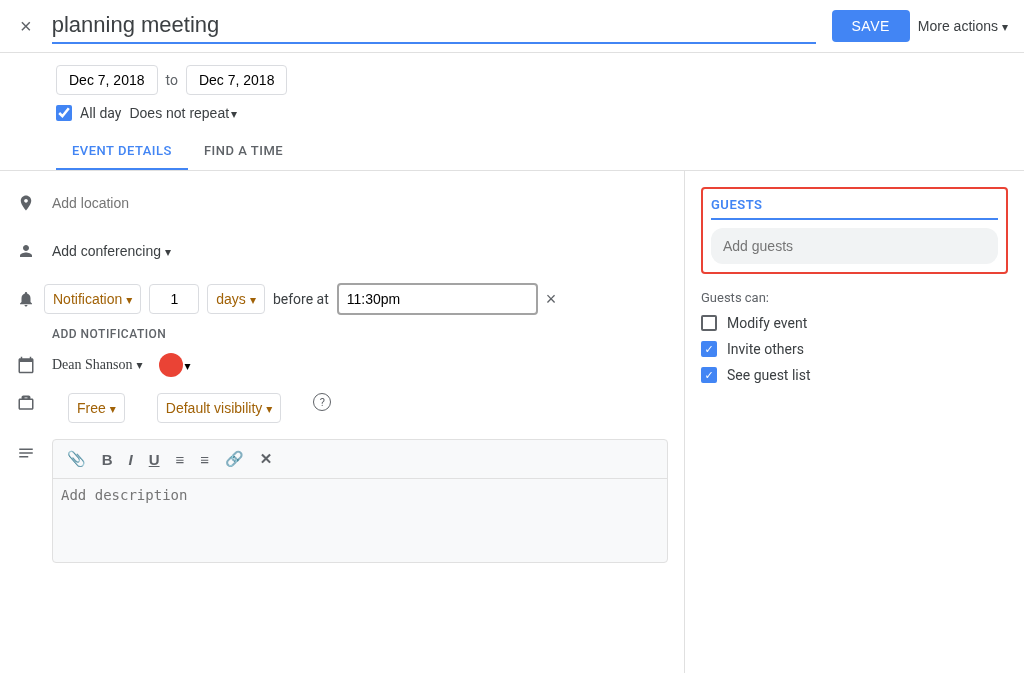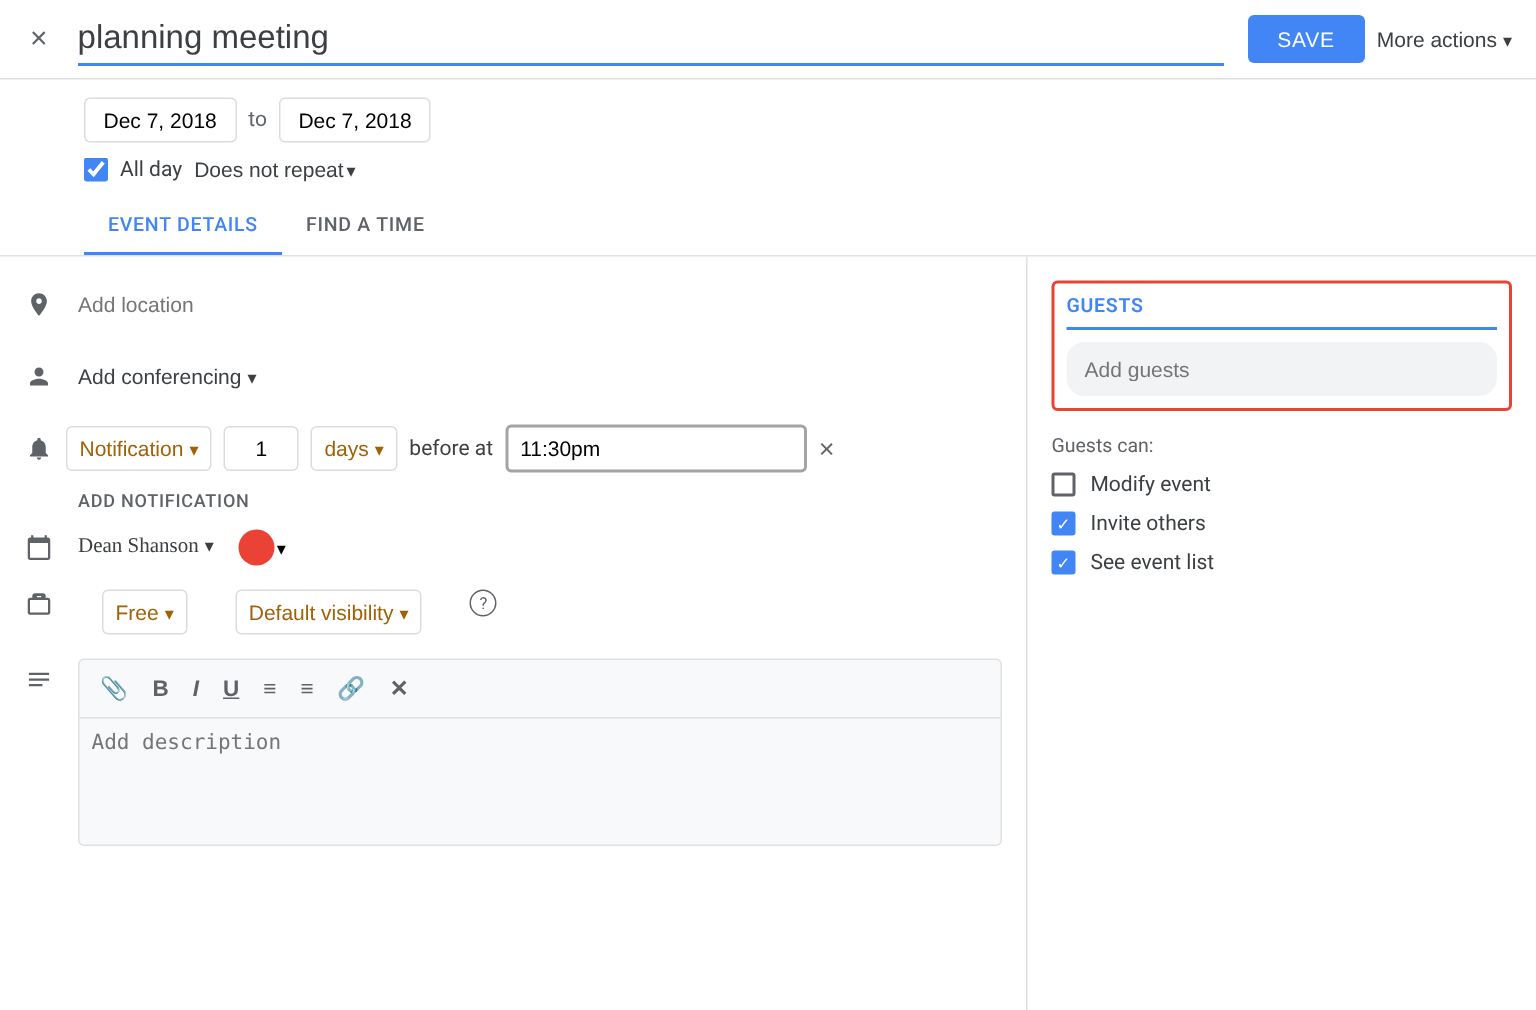--- a/index.html
+++ b/index.html
@@ -587,18 +587,18 @@
       <span class="guest-option-label">Modify event</span>
     </div>
 
     <div class="guest-option">
       <span class="checkbox-checked">✓</span>
       <span class="guest-option-label">Invite others</span>
     </div>
 
     <div class="guest-option">
       <span class="checkbox-checked">✓</span>
-      <span class="guest-option-label">See event list</span>
+      <span class="guest-option-label">See guest list</span>
     </div>
 
   </div>
 
 </div>
 
 </body></html>

